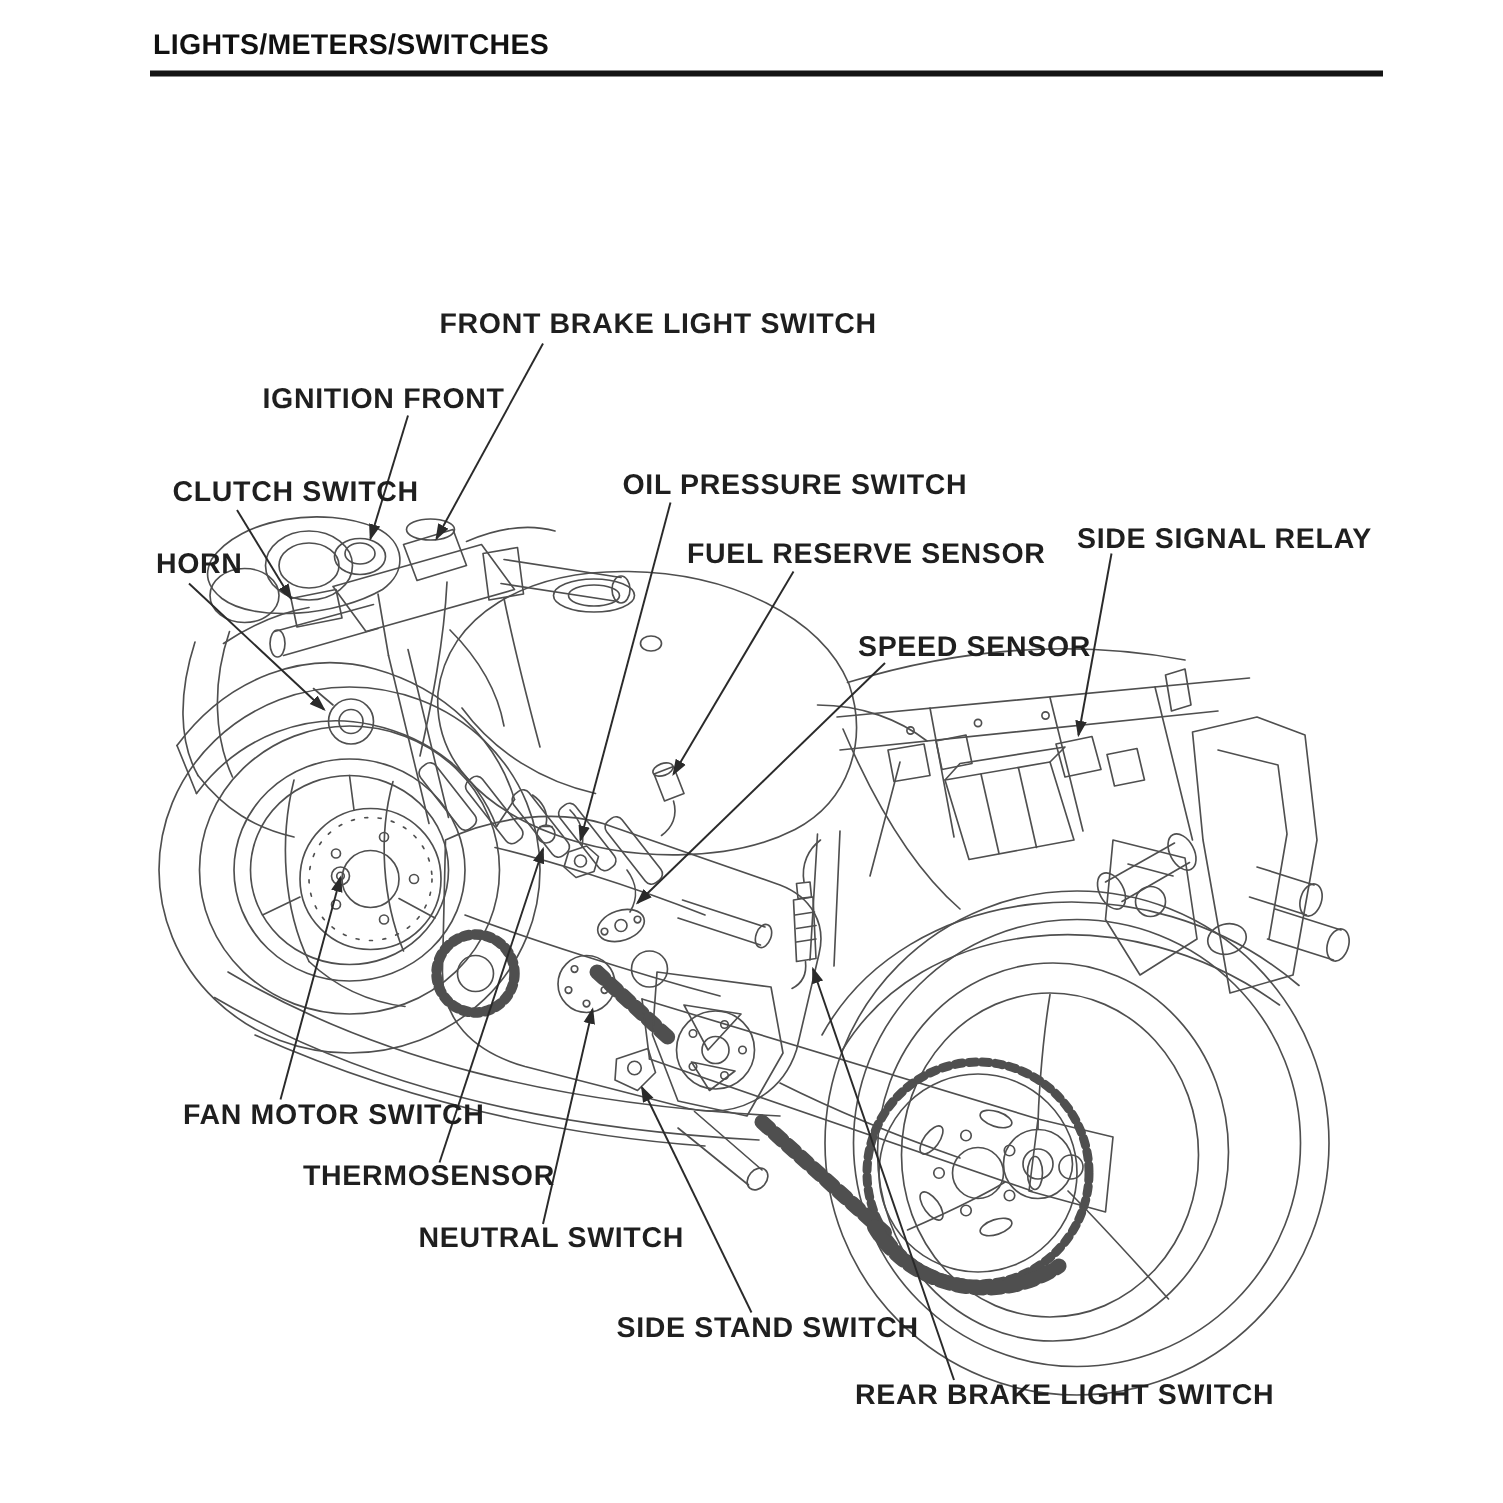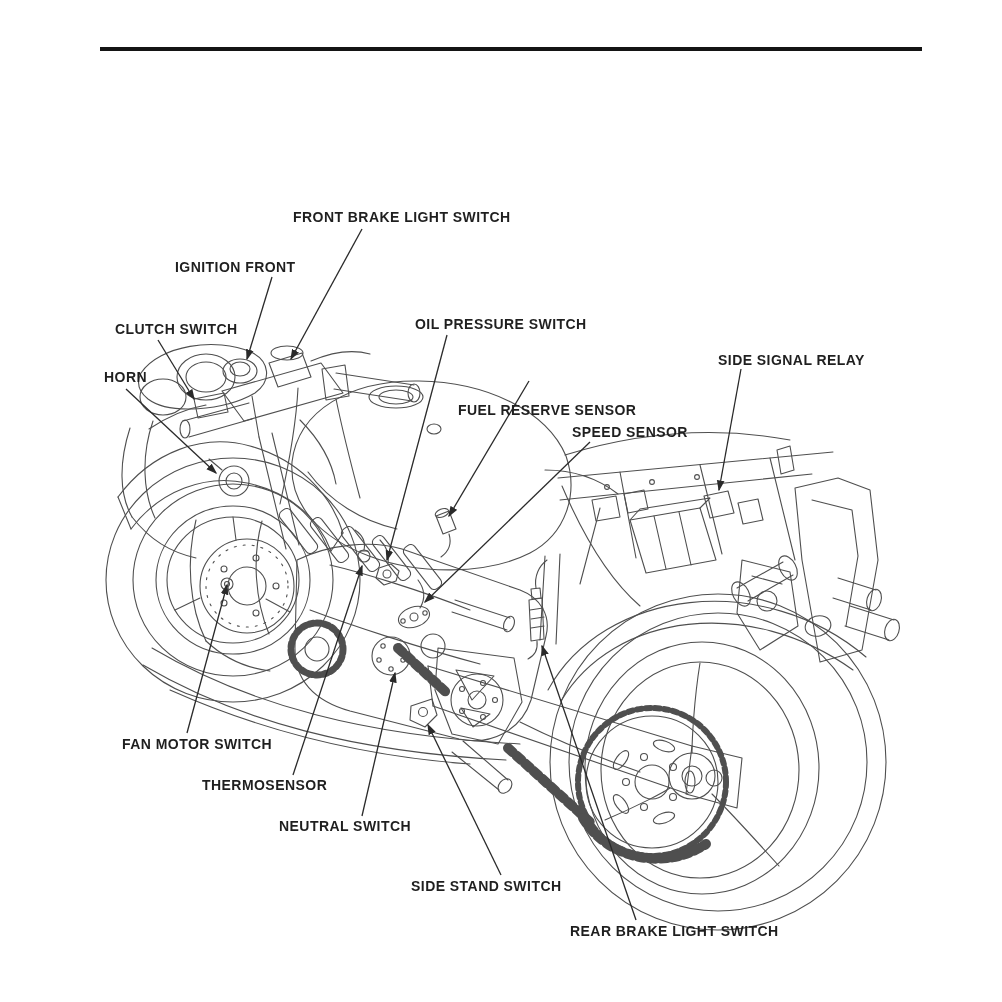--- a/index.html
+++ b/index.html
@@ -12,29 +12,30 @@
     font-size:19px;font-weight:700;letter-spacing:.2px;color:#111;
     white-space:nowrap;
   }
   #header-rule{
     position:absolute;left:100px;top:47px;width:822px;height:3.5px;
     background:#141414;
   }
   #art{position:absolute;left:0;top:0;width:1002px;height:1002px;}
   .part-label{
     position:absolute;white-space:nowrap;
-    font-size:14px;line-height:14px;font-weight:600;
+    font-size:19px;line-height:14px;font-weight:600;
     letter-spacing:.45px;color:#1f1f1f;
   }
 </style>
 </head>
 <body>
 
 <div id="page">
 
+  <div id="header-title">LIGHTS/METERS/SWITCHES</div>
   <div id="header-rule"></div>
 
   <svg id="art" viewBox="0 0 1002 1002" xmlns="http://www.w3.org/2000/svg">
     <defs>
       <marker id="arrow" viewBox="0 0 10 8" refX="8.6" refY="4" markerWidth="8.5" markerHeight="6.8" orient="auto">
         <polygon points="0,0.5 10,4 0,7.5" fill="#2a2a2a"></polygon>
       </marker>
     </defs>
 
     <g id="bike-art" stroke="#4f4f4f" fill="none" stroke-width="1.1" stroke-linecap="round" stroke-linejoin="round">
@@ -325,21 +326,21 @@
         <line x1="636" y1="920" x2="542" y2="646" marker-end="url(#arrow)"></line>
       </g>
   </svg>
 
   <div id="labels-layer">
       <div class="part-label" style="left: 293px; top: 210px;">FRONT BRAKE LIGHT SWITCH</div>
       <div class="part-label" style="left: 175px; top: 260px;">IGNITION FRONT</div>
       <div class="part-label" style="left: 115px; top: 322px; text-align: center;">CLUTCH SWITCH</div>
       <div class="part-label" style="left: 104px; top: 370px;">HORN</div>
       <div class="part-label" style="left: 415px; top: 317px;">OIL PRESSURE SWITCH</div>
-      <div class="part-label" style="left: 458px; top: 363px; margin-top: 40px;">FUEL RESERVE SENSOR</div>
+      <div class="part-label" style="left: 458px; top: 363px;">FUEL RESERVE SENSOR</div>
       <div class="part-label" style="left: 572px; top: 425px;">SPEED SENSOR</div>
       <div class="part-label" style="left: 718px; top: 353px;">SIDE SIGNAL RELAY</div>
       <div class="part-label" style="left: 122px; top: 737px;">FAN MOTOR SWITCH</div>
       <div class="part-label" style="left: 202px; top: 778px;">THERMOSENSOR</div>
       <div class="part-label" style="left: 279px; top: 819px;">NEUTRAL SWITCH</div>
       <div class="part-label" style="left: 395px; top: 879px; margin-left: 16px;">SIDE STAND SWITCH</div>
       <div class="part-label" style="left: 570px; top: 924px;">REAR BRAKE LIGHT SWITCH</div>
     </div>
 
 </div>

